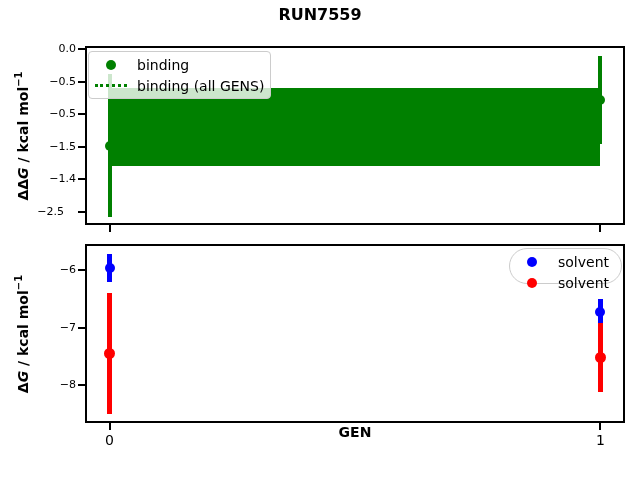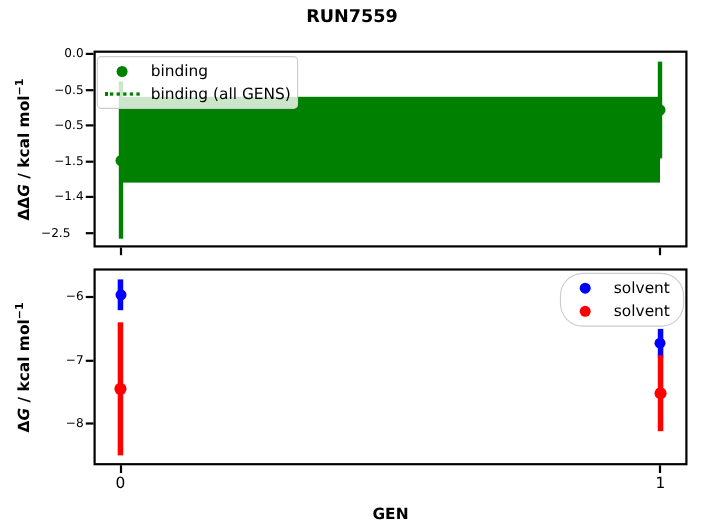--- a/index.html
+++ b/index.html
@@ -54,21 +54,21 @@
 
   <div class="suptitle">RUN7559</div>
 
   <div class="axes" id="axes0" style="left: 85px; top: 46px; width: 540px; height: 179px;"></div>
   <div class="axes" id="axes1" style="left: 85px; top: 244px; width: 540px; height: 179px;"></div>
 
   <div class="ylabel axlabel" id="ylabel0" style="left: -111px; top: 125.5px; width: 260px;"><span>ΔΔ</span><i>G</i><span> / kcal mol</span><sup>−1</sup></div>
 
   <div class="ylabel axlabel" id="ylabel1" style="left: -111px; top: 323.5px; width: 260px;"><span>Δ</span><i>G</i><span> / kcal mol</span><sup>−1</sup></div>
 
-  <div class="xlabel axlabel" id="xlabel1" style="left: 295px; top: 460px; width: 120px;">GEN</div>
+  <div class="xlabel axlabel" id="xlabel1" style="left: 295px; top: 424px; width: 120px;">GEN</div>
 
 <div class="tickmark" style="left: 78px; top: 48.2545px; width: 7px; height: 2px;"></div>
     <div class="yticklabel" style="left: 16px; top: 40.2545px; width: 60px;">0.0</div>
     <div class="tickmark" style="left: 78px; top: 80.8px; width: 7px; height: 2px;"></div>
     <div class="yticklabel" style="left: 16px; top: 72.8px; width: 60px;">−0.5</div>
     <div class="tickmark" style="left: 78px; top: 113.345px; width: 7px; height: 2px;"></div>
     <div class="yticklabel" style="left: 16px; top: 105.345px; width: 60px;">−0.5</div>
     <div class="tickmark" style="left: 78px; top: 145.891px; width: 7px; height: 2px;"></div>
     <div class="yticklabel" style="left: 16px; top: 137.891px; width: 60px;">−1.5</div>
     <div class="tickmark" style="left: 78px; top: 178.436px; width: 7px; height: 2px;"></div>
@@ -107,21 +107,21 @@
         </span>
       <span class="ltext">binding</span>
     </div>
     <div class="legend-row">
       <span class="handle">
           <span class="swatch dotted" style="border-top-color: rgb(0, 128, 0);"></span>
         </span>
       <span class="ltext">binding (all GENS)</span>
     </div>
   </div>
-    <div class="legend" id="legend1" style="left: 509px; top: 248px; width: 113px; height: 49px; border-radius: 21px;">
+    <div class="legend" id="legend1" style="left: 509px; top: 248px; width: 113px; height: 36px; border-radius: 21px;">
     <div class="legend-row">
       <span class="handle">
           <span class="swatch dot" style="background: rgb(0, 0, 255);"></span>
         </span>
       <span class="ltext">solvent</span>
     </div>
     <div class="legend-row">
       <span class="handle">
           <span class="swatch dot" style="background: rgb(255, 0, 0);"></span>
         </span>

